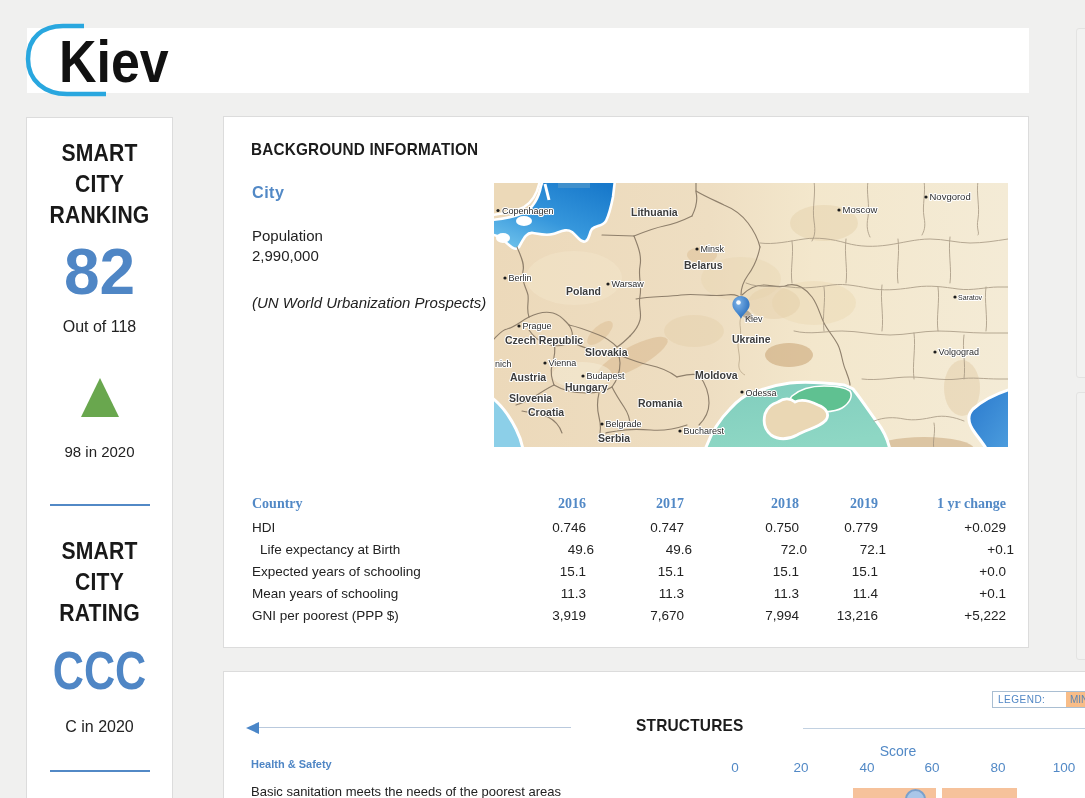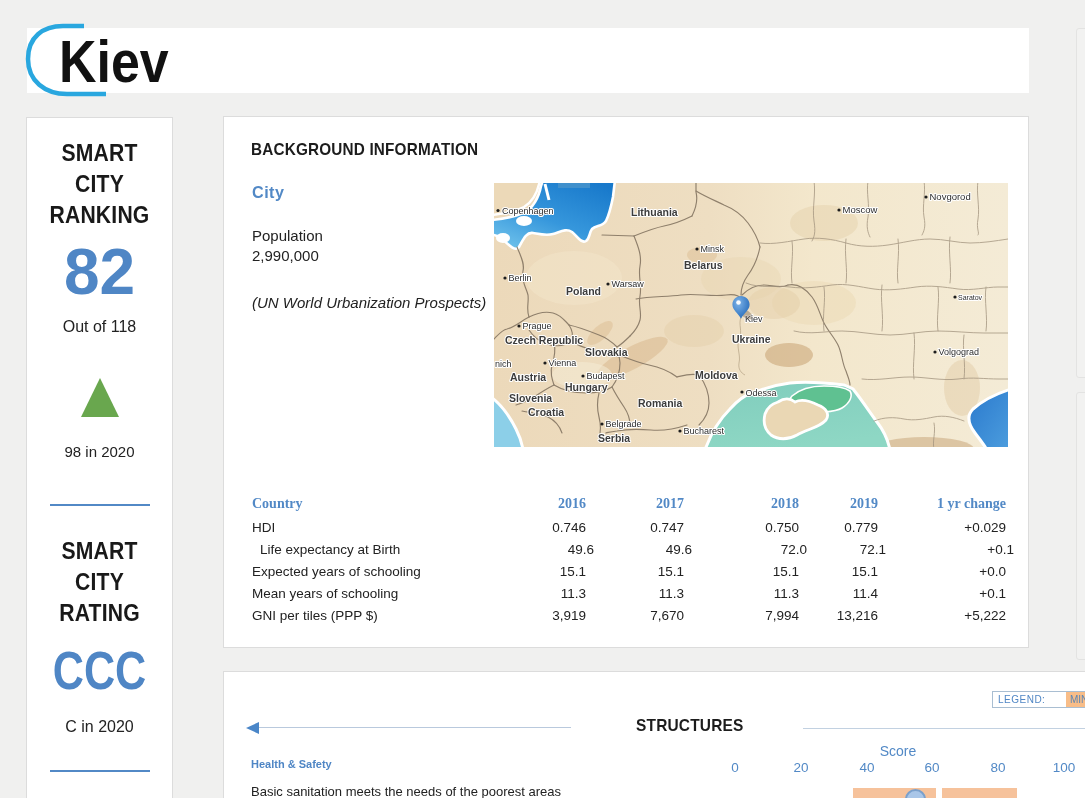--- a/index.html
+++ b/index.html
@@ -288,21 +288,21 @@
     </div>
     <div class="abs trow" style="top:469px;">
       <span class="tlab">Mean years of schooling</span>
       <span class="tv tv1">11.3</span>
       <span class="tv tv2">11.3</span>
       <span class="tv tv3">11.3</span>
       <span class="tv tv4">11.4</span>
       <span class="tv tv5">+0.1</span>
     </div>
     <div class="abs trow" style="top:491px;">
-      <span class="tlab">GNI per tiles (PPP $)</span>
+      <span class="tlab">GNI per poorest (PPP $)</span>
       <span class="tv tv1">3,919</span>
       <span class="tv tv2">7,670</span>
       <span class="tv tv3">7,994</span>
       <span class="tv tv4">13,216</span>
       <span class="tv tv5">+5,222</span>
     </div>
   </div>
 
   <div class="abs" id="bottom">
     <div class="abs" id="legend">

